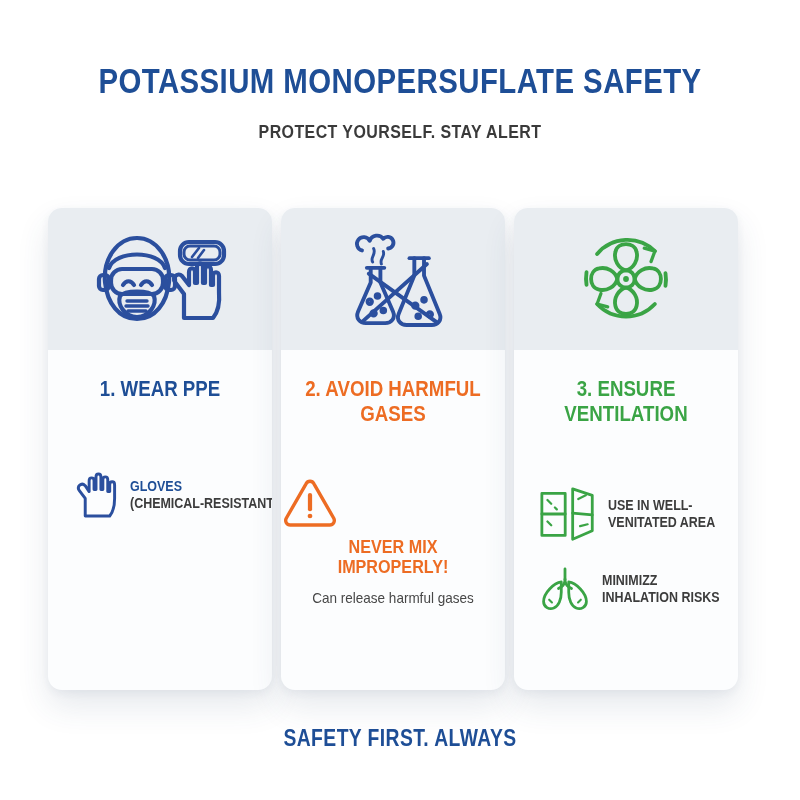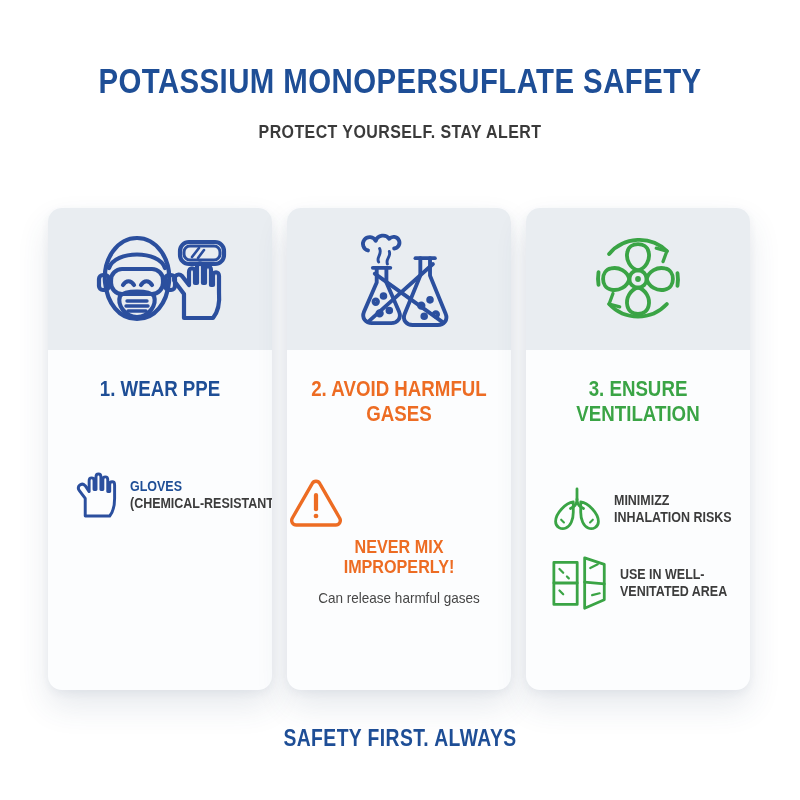--- a/index.html
+++ b/index.html
@@ -9,21 +9,21 @@
   }
   .cond { transform:scaleX(.84); transform-origin:50% 50%; }
   .title {
     position:absolute; top:62px; left:0; width:800px; text-align:center;
     font-size:35px; line-height:38px; font-weight:700; color:#1e4e96; letter-spacing:.5px;
   }
   .subtitle {
     position:absolute; top:120px; left:0; width:800px; text-align:center;
     font-size:19px; line-height:24px; font-weight:700; color:#3a3a3a; letter-spacing:.5px;
   }
-  .cards { position:absolute; top:208px; left:48px; display:flex; gap:15px; }
+  .cards { position:absolute; top:208px; left:48px; display:flex; gap:9px; }
   .card {
     width:224px; height:482px; background:#fcfdfe; border-radius:14px; overflow:hidden;
     box-shadow:0 16px 32px rgba(50,70,110,.12), 0 3px 8px rgba(50,70,110,.06);
   }
   .card-head {
     height:142px; background:#e9edf1;
     display:flex; align-items:center; justify-content:center;
   }
   .card-title {
     margin-top:26px; text-align:center; font-size:22px; line-height:25px;
@@ -150,48 +150,48 @@
           <path d="M95,48 A41,41 0 0 1 95,61"></path>
         </svg>
       </div>
       <div class="card-title c-green">
         <span style="display:block">3. ENSURE</span>
         <span style="display:block">VENTILATION</span>
       </div>
       <div class="rows rows-vent">
         <div class="row">
           <span class="ric">
-            <svg width="54" height="45" viewBox="0 0 58 48" fill="none" stroke="#3aa445" stroke-width="3" stroke-linecap="round" stroke-linejoin="round">
-              <path d="M29,3 V14"></path>
-              <path d="M29,14 C29,20 26,22 22,24 M29,14 C29,20 32,22 36,24"></path>
-              <path d="M25,17 C17,18 6,29 6,38 C6,44 12,47 17,45 C22,43 25,36 25,28 Z"></path>
-              <path d="M33,17 C41,18 52,29 52,38 C52,44 46,47 41,45 C36,43 33,36 33,28 Z"></path>
-              <path d="M12,36 L15,39 M46,36 L43,39" stroke-width="2.2"></path>
-            </svg>
-          </span>
-          <span class="rtx rtx-dark">
-            <span class="l1">MINIMIZZ</span>
-            <span class="l2">INHALATION RISKS</span>
-          </span>
-        </div>
-        <div class="row">
-          <span class="ric">
             <svg width="60" height="56" viewBox="0 0 62 60" fill="none" stroke="#3aa445" stroke-width="3" stroke-linecap="round" stroke-linejoin="round">
               <rect x="3" y="8" width="25" height="45"></rect>
               <path d="M3,30 H28"></path>
               <path d="M9,15 L13,19 M17,23 L19,25 M9,38 L13,42" stroke-width="2.4"></path>
               <path d="M36,3 L57,10 L57,48 L36,57 Z"></path>
               <path d="M36,29 L57,31"></path>
               <path d="M42,14 L50,10 M44,43 L52,41" stroke-width="2.4"></path>
             </svg>
           </span>
           <span class="rtx rtx-dark">
             <span class="l1">USE IN WELL-</span>
             <span class="l2">VENITATED AREA</span>
           </span>
         </div>
+        <div class="row">
+          <span class="ric">
+            <svg width="54" height="45" viewBox="0 0 58 48" fill="none" stroke="#3aa445" stroke-width="3" stroke-linecap="round" stroke-linejoin="round">
+              <path d="M29,3 V14"></path>
+              <path d="M29,14 C29,20 26,22 22,24 M29,14 C29,20 32,22 36,24"></path>
+              <path d="M25,17 C17,18 6,29 6,38 C6,44 12,47 17,45 C22,43 25,36 25,28 Z"></path>
+              <path d="M33,17 C41,18 52,29 52,38 C52,44 46,47 41,45 C36,43 33,36 33,28 Z"></path>
+              <path d="M12,36 L15,39 M46,36 L43,39" stroke-width="2.2"></path>
+            </svg>
+          </span>
+          <span class="rtx rtx-dark">
+            <span class="l1">MINIMIZZ</span>
+            <span class="l2">INHALATION RISKS</span>
+          </span>
+        </div>
       </div>
     </section>
 
   </div>
 
   <div class="footer cond">SAFETY FIRST. ALWAYS</div>
 </div>
 
 </body></html>

